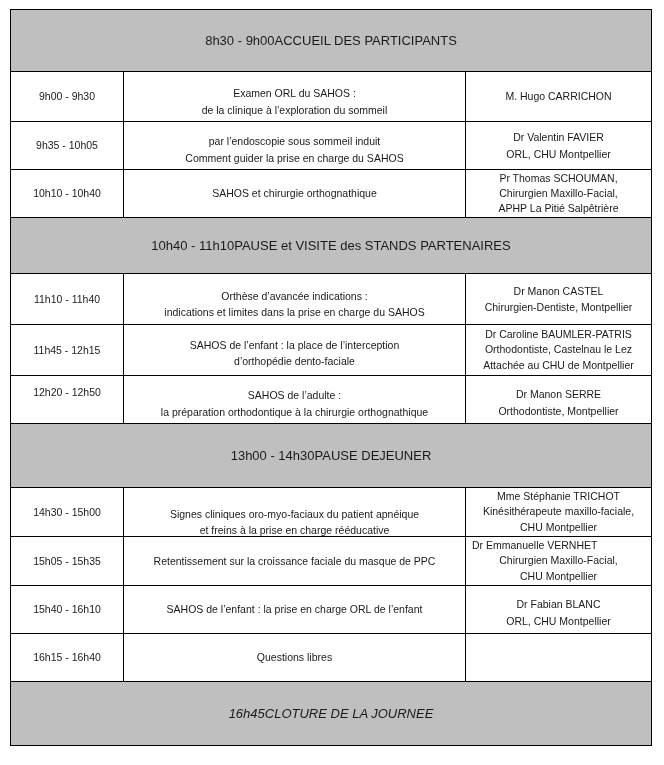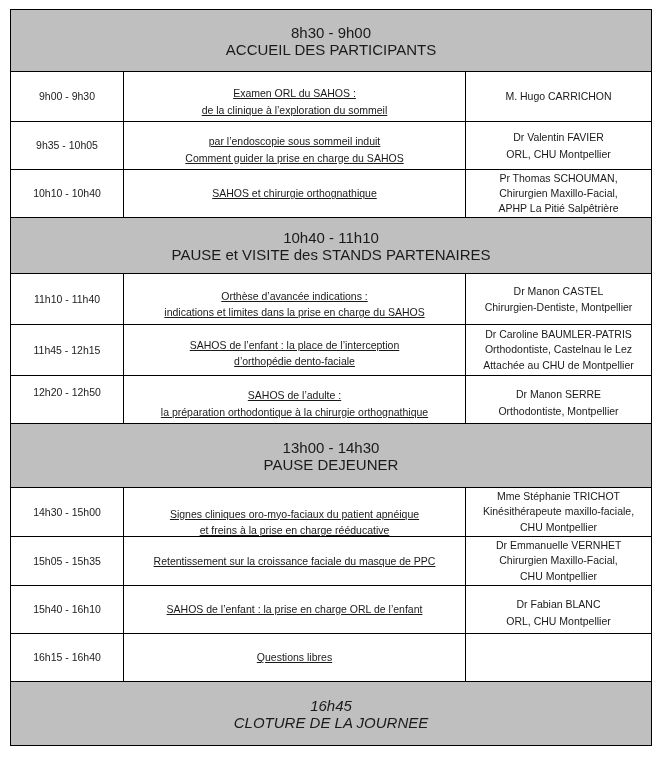--- a/index.html
+++ b/index.html
@@ -3,28 +3,28 @@
 <meta charset="utf-8">
 <style>
   html, body { margin:0; padding:0; background:#ffffff; }
   body { width:664px; height:765px; position:relative; overflow:hidden;
          font-family:"Liberation Sans", "DejaVu Sans", sans-serif; color:#1a1a1a; }
   .tbl { position:absolute; left:10px; top:9px; width:642px;
          border:1.5px solid #000; box-sizing:border-box; }
   .row { display:flex; border-bottom:1.5px solid #000; box-sizing:border-box; }
   .row:last-child { border-bottom:none;font-style:italic; }
   .band { background:#bfbfbf; justify-content:center; align-items:center;
-          flex-direction:column; text-align:center; font-size:15px; line-height:17px; }
+          text-align:center; font-size:13px; line-height:17px; }
   .cell { display:flex; align-items:center; justify-content:center; text-align:center;
           font-size:10.5px; line-height:16.5px; box-sizing:border-box; }
   .c-time { width:113px; border-right:1.5px solid #000; }
-  .c-title { width:342px; border-right:1.5px solid #000; flex-direction:column;text-decoration:underline; }
+  .c-title { width:342px; border-right:1.5px solid #000; flex-direction:column; }
   .c-speaker { flex:1; flex-direction:column; }
   .c-title span, .c-speaker span { display:block; }
-  .left-first span:first-child { align-self:flex-start; padding-left:6px;margin-left:24px; }
+  .left-first span:first-child { align-self:flex-start; padding-left:6px; }
 </style>
 </head>
 <body>
 
 <div class="tbl">
 
   <div class="row band" style="height:62px">
     <span>8h30 - 9h00</span>
     <span>ACCUEIL DES PARTICIPANTS</span>
   </div>

